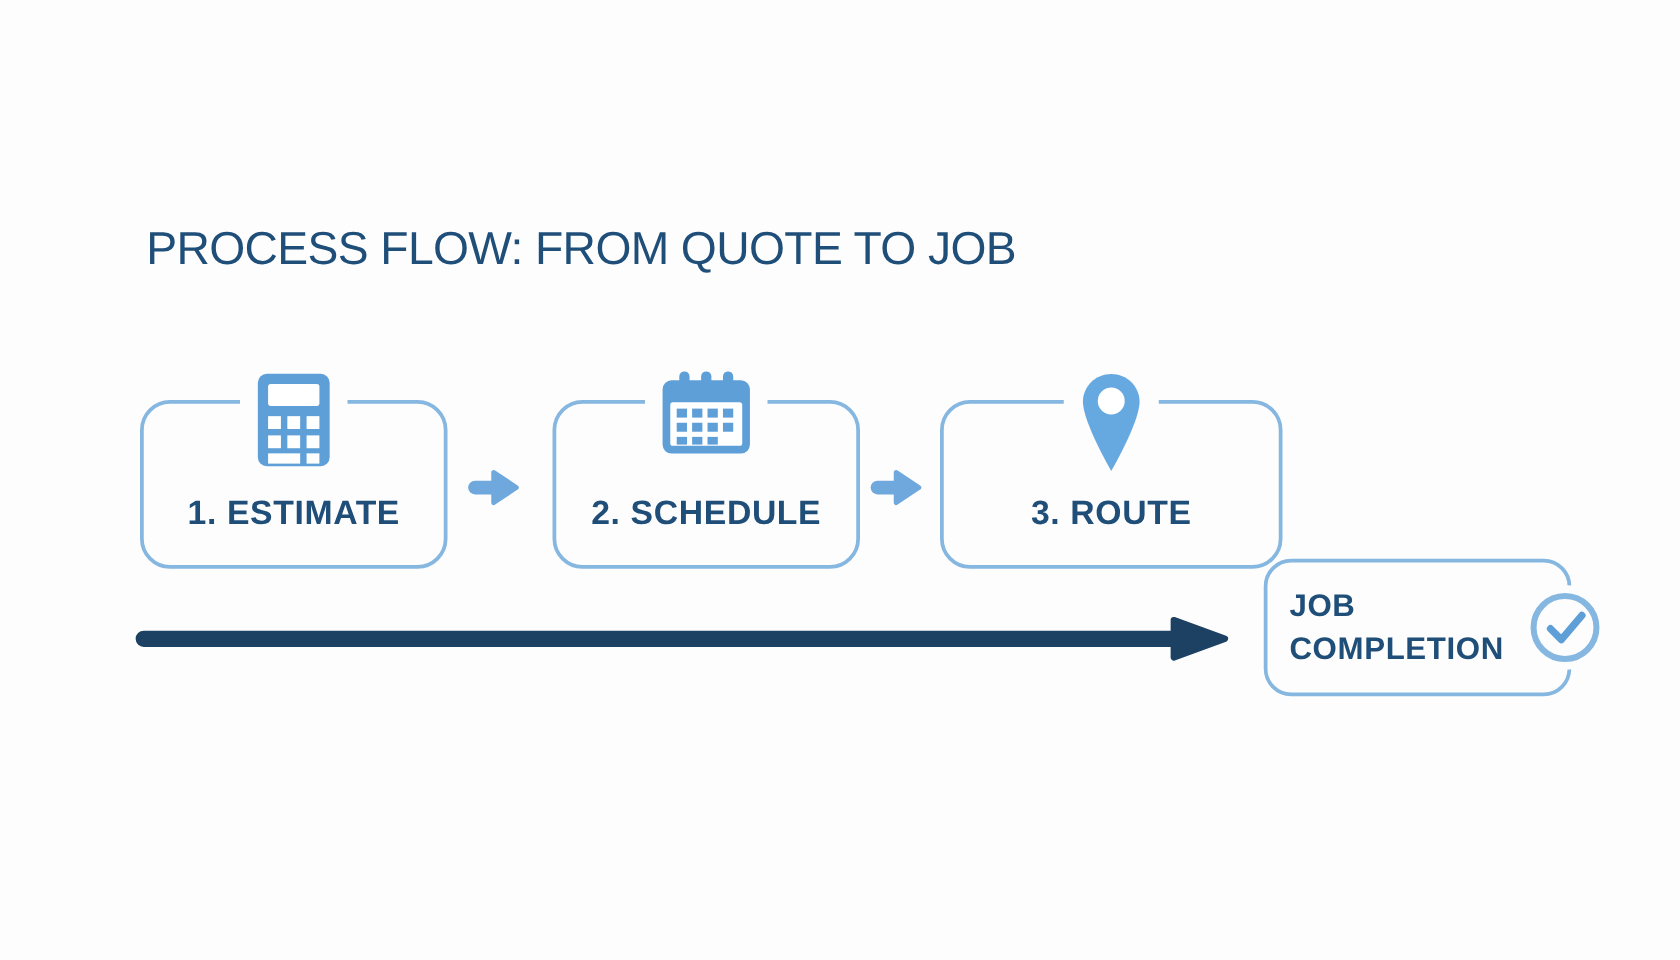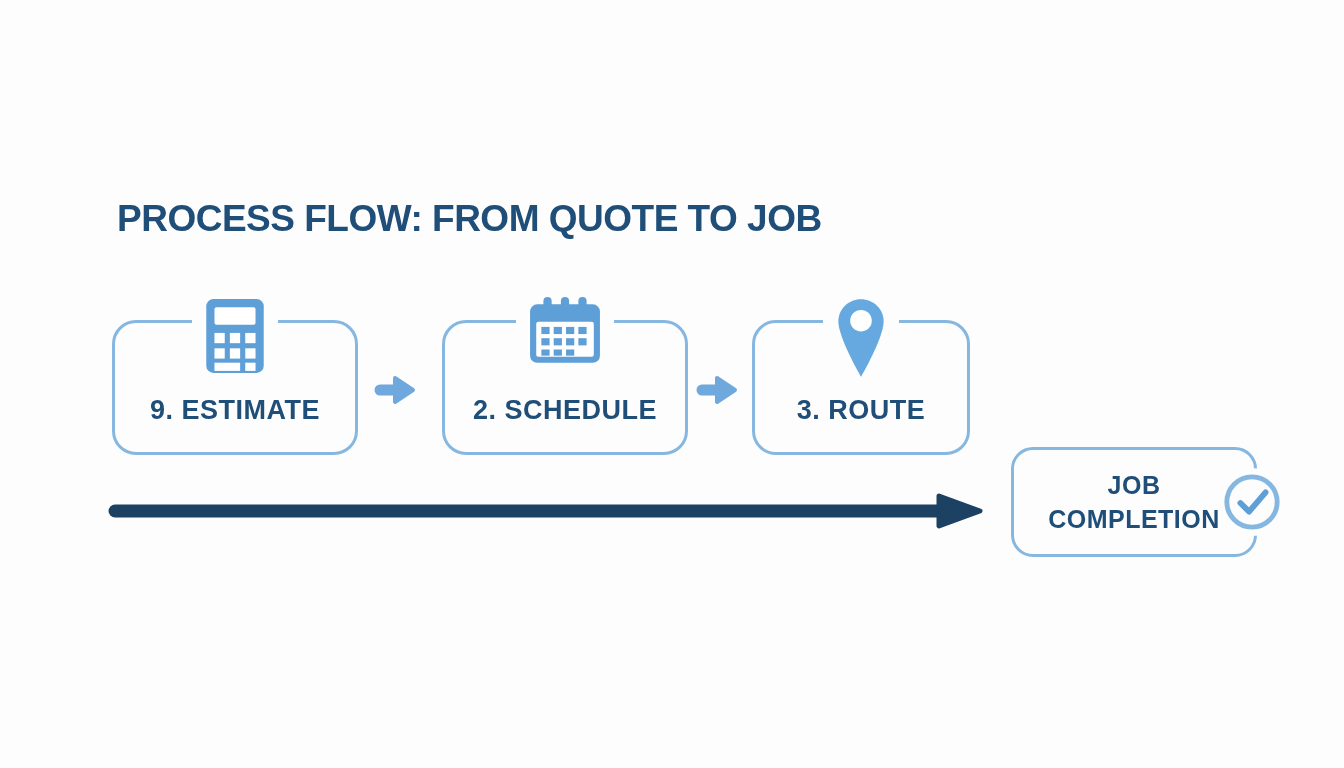--- a/index.html
+++ b/index.html
@@ -15,39 +15,39 @@
   html, body { width: 1344px; height: 768px; }
   body {
     font-family: "Liberation Sans", sans-serif;
     background: var(--bg);
     overflow: hidden;
   }
   .canvas { position: relative; width: 1344px; height: 768px; background: var(--bg); }
 
   .title {
     position: absolute;
-    left: 117px; top: 198px;
+    left: 117px; top: 178px;
     font-size: 37px;
-    font-weight: bold;
+    font-weight: normal;
     letter-spacing: -0.5px;
     color: var(--navy);
     white-space: nowrap;
   }
 
   .step-box {
     position: absolute;
     top: 320px;
     width: 246px; height: 135px;
     border: 3px solid var(--border-blue);
     border-radius: 24px;
     background: transparent;
   }
   .step-box.b1 { left: 112px; }
   .step-box.b2 { left: 442px; }
-  .step-box.b3 { left: 752px; width: 218px; }
+  .step-box.b3 { left: 752px; width: 274px; }
 
   .step-icon {
     position: absolute;
     left: 50%; top: 0;
     transform: translate(-50%, -26px);
     background: var(--bg);
     padding: 0 12px;
     line-height: 0;
   }
 
@@ -73,21 +73,20 @@
     left: 1011px; top: 447px;
     width: 246px; height: 110px;
     border: 3px solid var(--border-blue);
     border-radius: 22px;
     display: flex;
     align-items: center;
     justify-content: center;
   }
   .final-label {
     width: 205px;
-    text-align: center;
     font-size: 25px;
     line-height: 34px;
     font-weight: bold;
     letter-spacing: 0.5px;
     color: var(--navy);
   }
   .check-wrap {
     position: absolute;
     right: -32px; top: 50%;
     transform: translateY(-50%);
@@ -123,21 +122,21 @@
         <rect class="fill-white" x="10" y="35" width="10" height="10"></rect>
         <rect class="fill-white" x="25" y="35" width="10" height="10"></rect>
         <rect class="fill-white" x="40" y="35" width="10" height="10"></rect>
         <rect class="fill-white" x="10" y="50" width="10" height="10"></rect>
         <rect class="fill-white" x="25" y="50" width="10" height="10"></rect>
         <rect class="fill-white" x="40" y="50" width="10" height="10"></rect>
         <rect class="fill-white" x="10" y="64" width="25" height="8"></rect>
         <rect class="fill-white" x="40" y="64" width="10" height="8"></rect>
       </svg>
     </span>
-    <div class="step-label">9. ESTIMATE</div>
+    <div class="step-label">1. ESTIMATE</div>
   </div>
 
   <span class="mini-arrow a1">
     <svg width="44" height="36" viewBox="0 0 44 36">
       <line class="stroke-arrow" x1="6" y1="18" x2="22" y2="18" stroke-width="11" stroke-linecap="round"></line>
       <path class="fill-arrow stroke-arrow" d="M21 6 L39 18 L21 30 Z" stroke-width="4" stroke-linejoin="round"></path>
     </svg>
   </span>
 
   <div class="step-box b2">

